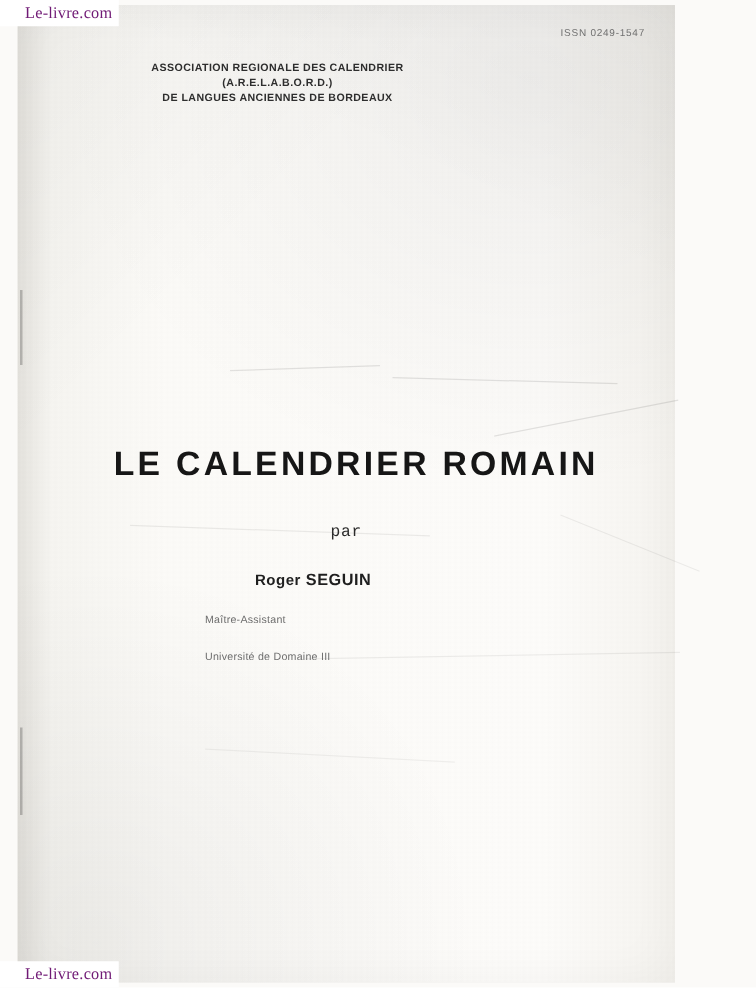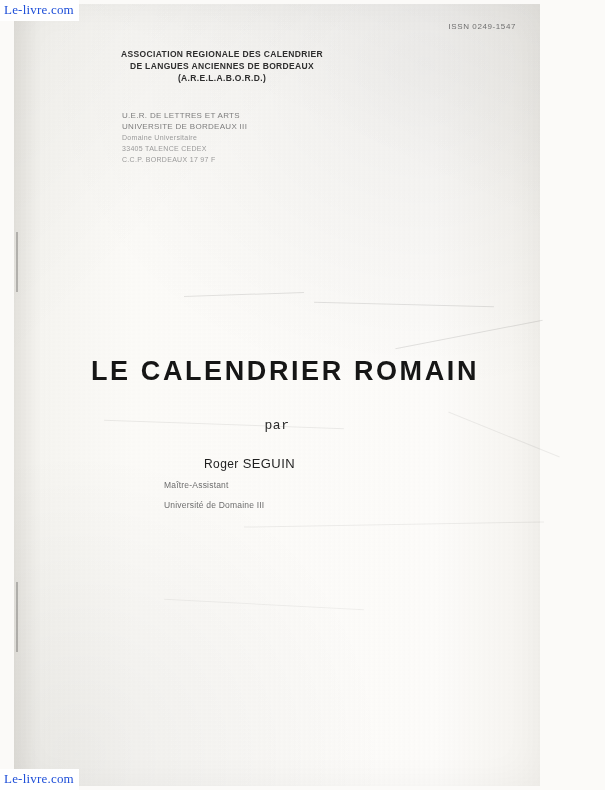--- a/index.html
+++ b/index.html
@@ -58,24 +58,24 @@
   .s5 { left: 380px; top: 330px; width: 150px; height: 1px; transform: rotate(-11deg); }
   .s6 { left: 90px;  top: 420px; width: 240px; height: 1px; transform: rotate(2deg); opacity: .7; }
   .s7 { left: 230px; top: 520px; width: 300px; height: 1px; transform: rotate(-1deg); opacity: .6; }
   .s8 { left: 150px; top: 600px; width: 200px; height: 1px; transform: rotate(3deg); opacity: .5; }
   .s9 { left: 430px; top: 430px; width: 120px; height: 1px; transform: rotate(22deg); opacity: .6; }
 
   
   .watermark {
     position: absolute;
     background: #ffffff;
-    color: #1d4ed8;
+    color: #701a75;
     font-size: 13px;
     letter-spacing: 0.2px;
-    padding: 2px 5px 3px 4px;
+    padding: 2px 5px 3px 20px;
     font-family: "Liberation Serif", serif;
   }
   .wm-top { left: 0; top: 0; }
   .wm-bottom { left: 0; bottom: 0; }
 
   
   .isbn {
     position: absolute;
     right: 24px;
     top: 18px;
@@ -156,33 +156,33 @@
     top: 452px;
     width: 380px;
     display: flex;
     justify-content: space-between;
   }
   .author { width: 170px; }
   .author.left { text-align: left; }
   .author.right { text-align: left; padding-left: 45px; }
   .au-name {
     font-size: 13px;
-    font-weight: normal;
+    font-weight: bold;
     color: #1f1f1f;
     letter-spacing: 0.4px;
     white-space: nowrap;
     padding-left: 40px;
   }
   .au-name .first { font-size: 12px; }
   .au-line {
     font-size: 8.5px;
     color: #6d6d6d;
     line-height: 11px;
     letter-spacing: 0.2px;
-    margin-top: 9px;
+    margin-top: 19px;
     white-space: nowrap;
   }
 </style>
 </head>
 <body>
 
 <div id="page">
 
   <div class="sheet">
     <div class="grain"></div>
@@ -194,31 +194,24 @@
     <div class="scratch s5"></div>
     <div class="scratch s6"></div>
     <div class="scratch s7"></div>
     <div class="scratch s8"></div>
     <div class="scratch s9"></div>
 
     <div class="isbn">ISSN 0249-1547</div>
 
     <div class="assoc">
       <div>ASSOCIATION REGIONALE DES CALENDRIER</div>
+      <div>(A.R.E.L.A.B.O.R.D.)</div>
       <div>DE LANGUES ANCIENNES DE BORDEAUX</div>
-      <div>(A.R.E.L.A.B.O.R.D.)</div>
     </div>
 
-    <div class="addr">
-      <div class="l1">U.E.R. DE LETTRES ET ARTS</div>
-      <div class="l2">UNIVERSITE DE BORDEAUX III</div>
-      <div class="l3">Domaine Universitaire</div>
-      <div class="l4">33405 TALENCE CEDEX</div>
-      <div class="l5">C.C.P. BORDEAUX 17 97 F</div>
-    </div>
 
 
     <div class="title">LE CALENDRIER ROMAIN</div>
 
     <div class="par">par</div>
 
     <div class="authors">
       <div class="author left">
         <div class="au-name">
           <span class="first">Roger</span>

